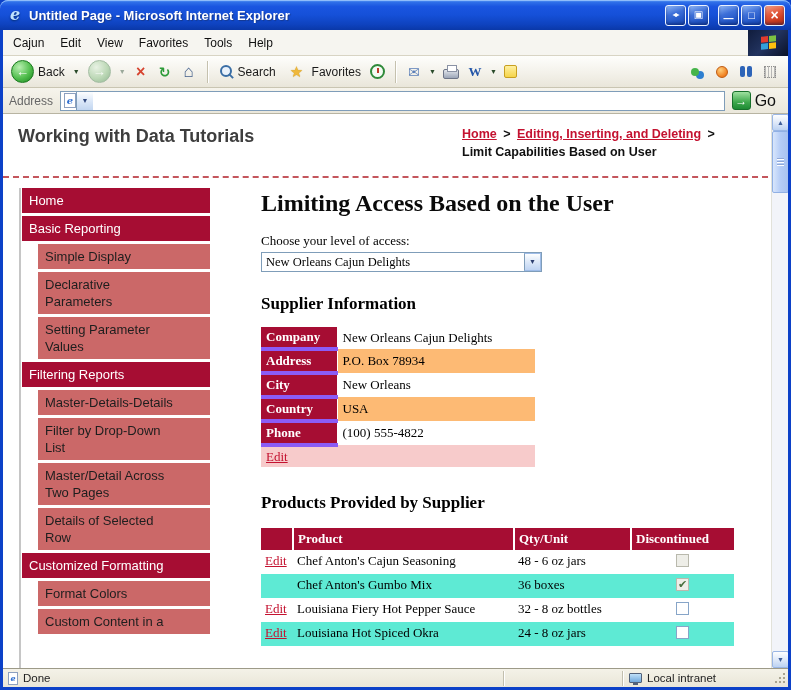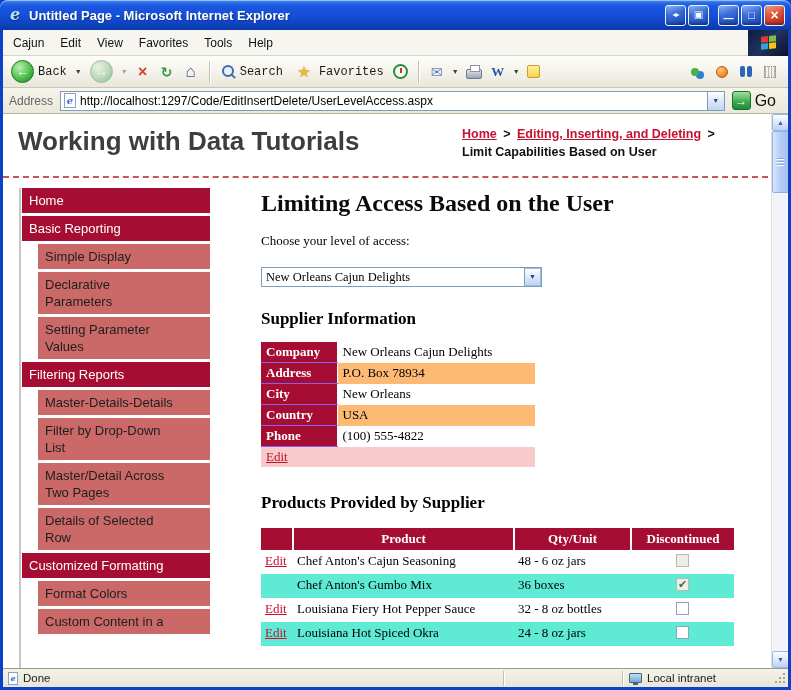--- a/index.html
+++ b/index.html
@@ -45,21 +45,21 @@
 
   
   .toolbar { position:absolute; top:56px; left:3px; right:3px; height:32px;
     background:linear-gradient(180deg,#FEFEFC,#F2F0E8 60%,#E9E6DA);
     border-bottom:1px solid #C9C5B2; display:flex; align-items:center; padding:0 4px; gap:2px; }
   .tb-btn { display:flex; align-items:center; gap:4px; padding:2px 4px; border-radius:3px; cursor:pointer; }
   .nav-circle { width:23px; height:23px; border-radius:50%; display:flex; align-items:center;
     justify-content:center; color:#fff; font-size:13px; font-weight:bold; }
   .nav-circle.green { background:radial-gradient(circle at 35% 30%,#B8EFB0,#52BE4E 55%,#1E8A22 95%); border:1px solid #1A7A1E; }
   .nav-circle.gray  { background:radial-gradient(circle at 35% 30%,#E8F2E4,#BCD8B6 55%,#96BA95 95%); border:1px solid #A3BCA2; color:#F8FBF6; }
-  .tb-label { font-size:12px; color:#1A1A1A;font-family:Liberation Mono, monospace; }
+  .tb-label { font-size:12px; color:#1A1A1A; }
   .chev { font-size:7px; color:#2A4A2A; margin:0 2px; cursor:pointer; }
   .chev.dim { color:#9AA89A; }
   .tb-sep { width:1px; height:22px; background:#C5C1AE; box-shadow:1px 0 0 #fff; margin:0 5px; }
   .tb-ico { font-size:15px; width:22px; text-align:center; cursor:pointer; line-height:1; }
   .stop   { color:#D6432F; font-weight:bold; font-size:16px; }
   .refresh{ color:#2E9C3A; font-weight:bold; font-size:14px; }
   .home   { color:#44608C; font-size:17px; }
   .star   { color:#EFB83C; font-size:15px; text-shadow:0 0 1px #B8860B; }
   .mail   { color:#5B7FB8; font-size:14px; }
   .word   { color:#2456A8; font-weight:bold; font-size:13px; font-family:"Liberation Serif",serif; }
@@ -103,59 +103,59 @@
   .go-btn { display:flex; align-items:center; gap:4px; padding:0 8px 0 2px; cursor:pointer; }
   .go-ico { width:19px; height:19px; border-radius:3px; border:1px solid #17702A;
     background:linear-gradient(180deg,#9FE09F,#3DA84B 60%,#1E8A34);
     color:#fff; font-weight:bold; font-size:12px; display:flex; align-items:center; justify-content:center; }
   .go-label { font-size:16px; color:#111; }
 
   
   .page { position:absolute; top:114px; left:3px; right:3px; bottom:22px; background:#fff; overflow:hidden; }
 
   .masthead { position:relative; height:64px; border-bottom:2px dashed #C4565C; }
-  .site-title { position:absolute; left:15px; top:12px; font-size:26px; font-weight:bold; color:#3E3E3E; }
+  .site-title { position:absolute; left:15px; top:12px; font-size:18px; font-weight:bold; color:#3E3E3E; }
   .breadcrumb { position:absolute; right:8px; top:12px; width:318px; font-size:12.5px;
     font-weight:bold; line-height:1.4; color:#111; }
   .bc-link { color:#C41230; text-decoration:underline; cursor:pointer; display:inline-block; }
   .bc-sep { margin:0 3px; }
   .bc-current { color:#111; display:inline-block; }
 
   .nav-rail { position:absolute; left:16px; top:74px; bottom:0; width:2px; background:#C6C6C6; }
   .sidebar { position:absolute; left:19px; top:74px; width:188px; }
   .nav-item { margin-bottom:3px; font-size:13px; line-height:17px; padding:4px 7px; cursor:pointer; }
   .nav-item.hdr { background:#A60D33; color:#fff; }
   .nav-item.sub { margin-left:16px; background:#CB6868; color:#1E1E1E; }
   .nav-item span { display:inline-block; max-width:135px; }
 
   .main { position:absolute; left:258px; top:74px; width:500px;font-family:Liberation Serif, serif; }
   .page-title { font-size:24px; font-weight:bold; color:#0A0A0A; margin:2px 0 16px; }
-  .access-label { font-size:13px; color:#000; margin:0 0 18px; }
+  .access-label { font-size:13px; color:#000; margin:0 0 3px; }
   .xp-select { width:281px; height:20px; border:1px solid #7F9DB9; background:#fff;
     display:flex; align-items:center; cursor:pointer; }
   .sel-text { font-size:12.5px; padding-left:4px; flex:1; }
   .sel-btn { width:17px; height:18px; border:1px solid #9EBCE8; border-left:1px solid #7F9DB9;
     background:linear-gradient(180deg,#FDFEFF,#DCE8F8 50%,#BFD4F2);
     display:flex; align-items:center; justify-content:center; color:#2C3E6E; font-size:7px; }
   .section-title { font-size:17px; font-weight:bold; color:#000; }
   .st-1 { margin:22px 0 13px; }
   .st-2 { margin:26px 0 15px; }
 
   .supplier-table { border-collapse:collapse; font-size:13px; }
   .supplier-table td { padding:2px 5px; height:19px; vertical-align:middle; }
   .supplier-table td.lbl { background:#A60D33; color:#fff; font-weight:bold; width:76px;
-    border-bottom:1px solid #8b5cf6; border-right:1px solid #fff; }
+    border-bottom:4px solid #8b5cf6; border-right:1px solid #fff; }
   .supplier-table td.val { width:198px; color:#000; }
   .supplier-table tr.alt td.val { background:#fdba74; }
   .supplier-table tr.editrow td { background:#F7CBCB; }
   .edit-link { color:#C41230; text-decoration:underline; cursor:pointer; }
 
   .products-table { border-collapse:collapse; table-layout:fixed; width:473px; font-size:13px; }
   .products-table th { background:#A60D33; color:#fff; font-weight:bold; padding:3px 4px;
-    text-align:center; border-left:2px solid #fff; }
+    text-align:left; border-left:2px solid #fff; }
   .products-table th:first-child { border-left:none; }
   .products-table td { padding:3px 4px; vertical-align:top; color:#000; }
   .products-table tr.alt td { background:#5eead4; }
   .prod-cell span { display:inline-block; max-width:188px; }
   .qty-cell span { display:inline-block; max-width:90px; }
   .disc-cell { text-align:center; }
   .cb { display:inline-block; width:13px; height:13px; border:1px solid #87A5C8; background:#fff;
     margin-top:1px; position:relative; cursor:default; }
   .cb.disabled { background:#EEEEE8; border-color:#B9B9AD; }
   .cb.checked::after { content:"✔"; position:absolute; left:1px; top:-1px; font-size:11px; color:#49703F; }
@@ -276,21 +276,20 @@
       <span class="icon-grid"></span>
     </div>
   </div>
 
   <div class="addressbar">
     <span class="addr-label">Address</span>
     <div class="addr-field">
       <span class="icon-page">
           <span class="page-e">e</span>
         </span>
-      <span class="addr-url">http://localhost:1297/Code/EditInsertDelete/UserLevelAccess.aspx</span>
       <span class="addr-drop">
           <span>▼</span>
         </span>
     </div>
     <div class="go-btn">
       <span class="go-ico">→</span>
       <span class="go-label">Go</span>
     </div>
   </div>
 

